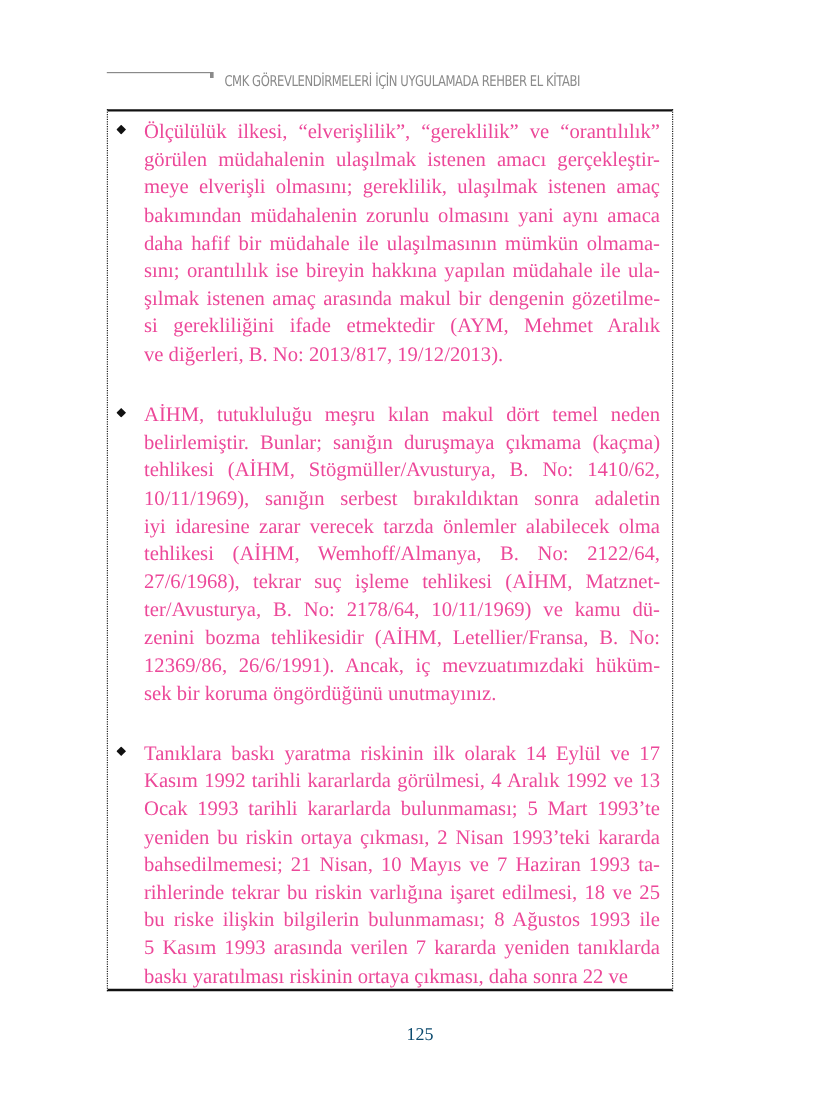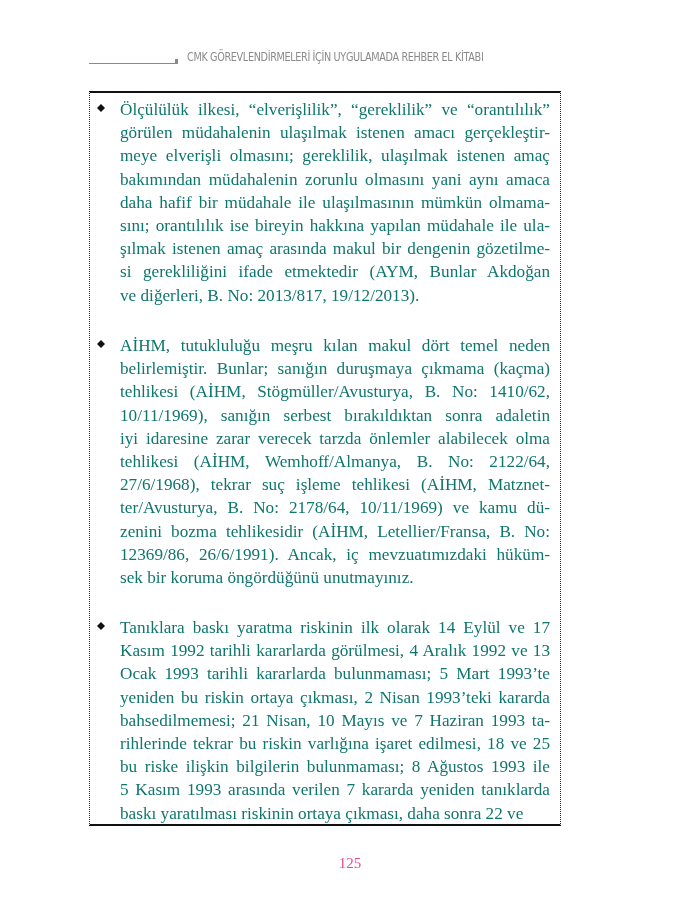--- a/index.html
+++ b/index.html
@@ -1,19 +1,19 @@
 <!DOCTYPE html>
 <html><head>
   <meta charset="utf-8">
   <style>
     html, body { margin: 0; padding: 0; background: #ffffff; }
     body { width: 700px; height: 917px; position: relative; overflow: hidden; }
     .running-header {
-      position: absolute; left: 89px; top: 44px; width: 478px; height: 20px;
-      display: flex; align-items: flex-end;
+      position: absolute; left: 89px; top: 60px; width: 478px; height: 20px;
+      display: flex; align-items: flex-start;
     }
     .header-rule {
       width: 150px; height: 1px; background: #8a8a8a; position: relative;
     }
     .header-square {
       width: 6px; height: 5px; background: #8a8a8a; margin-left: 0px; margin-right: 9px;
     }
     .header-title {
       font-family: "DejaVu Sans", sans-serif; font-size: 12.4px; color: #8a8a8a;
       letter-spacing: -0.45px; white-space: nowrap; transform: scaleX(0.78); transform-origin: left center;
@@ -28,27 +28,27 @@
     .bullet-item {
       position: absolute; left: 0; width: 100%;
     }
     .bullet-icon {
       position: absolute; left: 7px; top: 6px; width: 8px; height: 8px;
     }
     .bullet-icon svg { display: block; }
     .bullet-text {
       position: absolute; left: 30px; width: 430px;
       font-family: "Liberation Serif", serif; font-size: 17.2px; line-height: 23.2px;
-      color: #0f766e; text-align: justify; margin: 0;
+      color: #ec4899; text-align: justify; margin: 0;
     }
     .line { display: block; text-align: justify; text-align-last: justify; white-space: nowrap; }
     .line.last { text-align-last: left; }
     .page-number {
       position: absolute; left: 0; width: 100%; top: 855px; text-align: center;
-      font-family: "Liberation Serif", serif; font-size: 15px; color: #ec4899;
+      font-family: "Liberation Serif", serif; font-size: 15px; color: #0c4a6e;
     }
   </style>
 </head>
 <body>
 
 <div class="running-header">
   <div class="header-rule"></div>
   <div class="header-square"></div>
   <div class="header-title">CMK GÖREVLENDİRMELERİ İÇİN UYGULAMADA REHBER EL KİTABI</div>
 </div>
@@ -61,21 +61,21 @@
         </svg>
     </span>
     <div class="bullet-text" id="item0">
         <span class="line">Ölçülülük ilkesi, “elverişlilik”, “gereklilik” ve “orantılılık”</span>
         <span class="line">görülen müdahalenin ulaşılmak istenen amacı gerçekleştir-</span>
         <span class="line">meye elverişli olmasını; gereklilik, ulaşılmak istenen amaç</span>
         <span class="line">bakımından müdahalenin zorunlu olmasını yani aynı amaca</span>
         <span class="line">daha hafif bir müdahale ile ulaşılmasının mümkün olmama-</span>
         <span class="line">sını; orantılılık ise bireyin hakkına yapılan müdahale ile ula-</span>
         <span class="line">şılmak istenen amaç arasında makul bir dengenin gözetilme-</span>
-        <span class="line">si gerekliliğini ifade etmektedir (AYM, Bunlar Akdoğan</span>
+        <span class="line">si gerekliliğini ifade etmektedir (AYM, Mehmet Aralık</span>
         <span class="line last">ve diğerleri, B. No: 2013/817, 19/12/2013).</span>
       </div>
   </div>
   <div class="bullet-item" style="top:241px;">
     <span class="bullet-icon">
       <svg width="8" height="8" viewBox="0 0 8 8">
           <path d="M4 0 L8 4 L4 8 L0 4 Z" fill="#111"></path>
         </svg>
     </span>
     <div class="bullet-text" id="item1">

